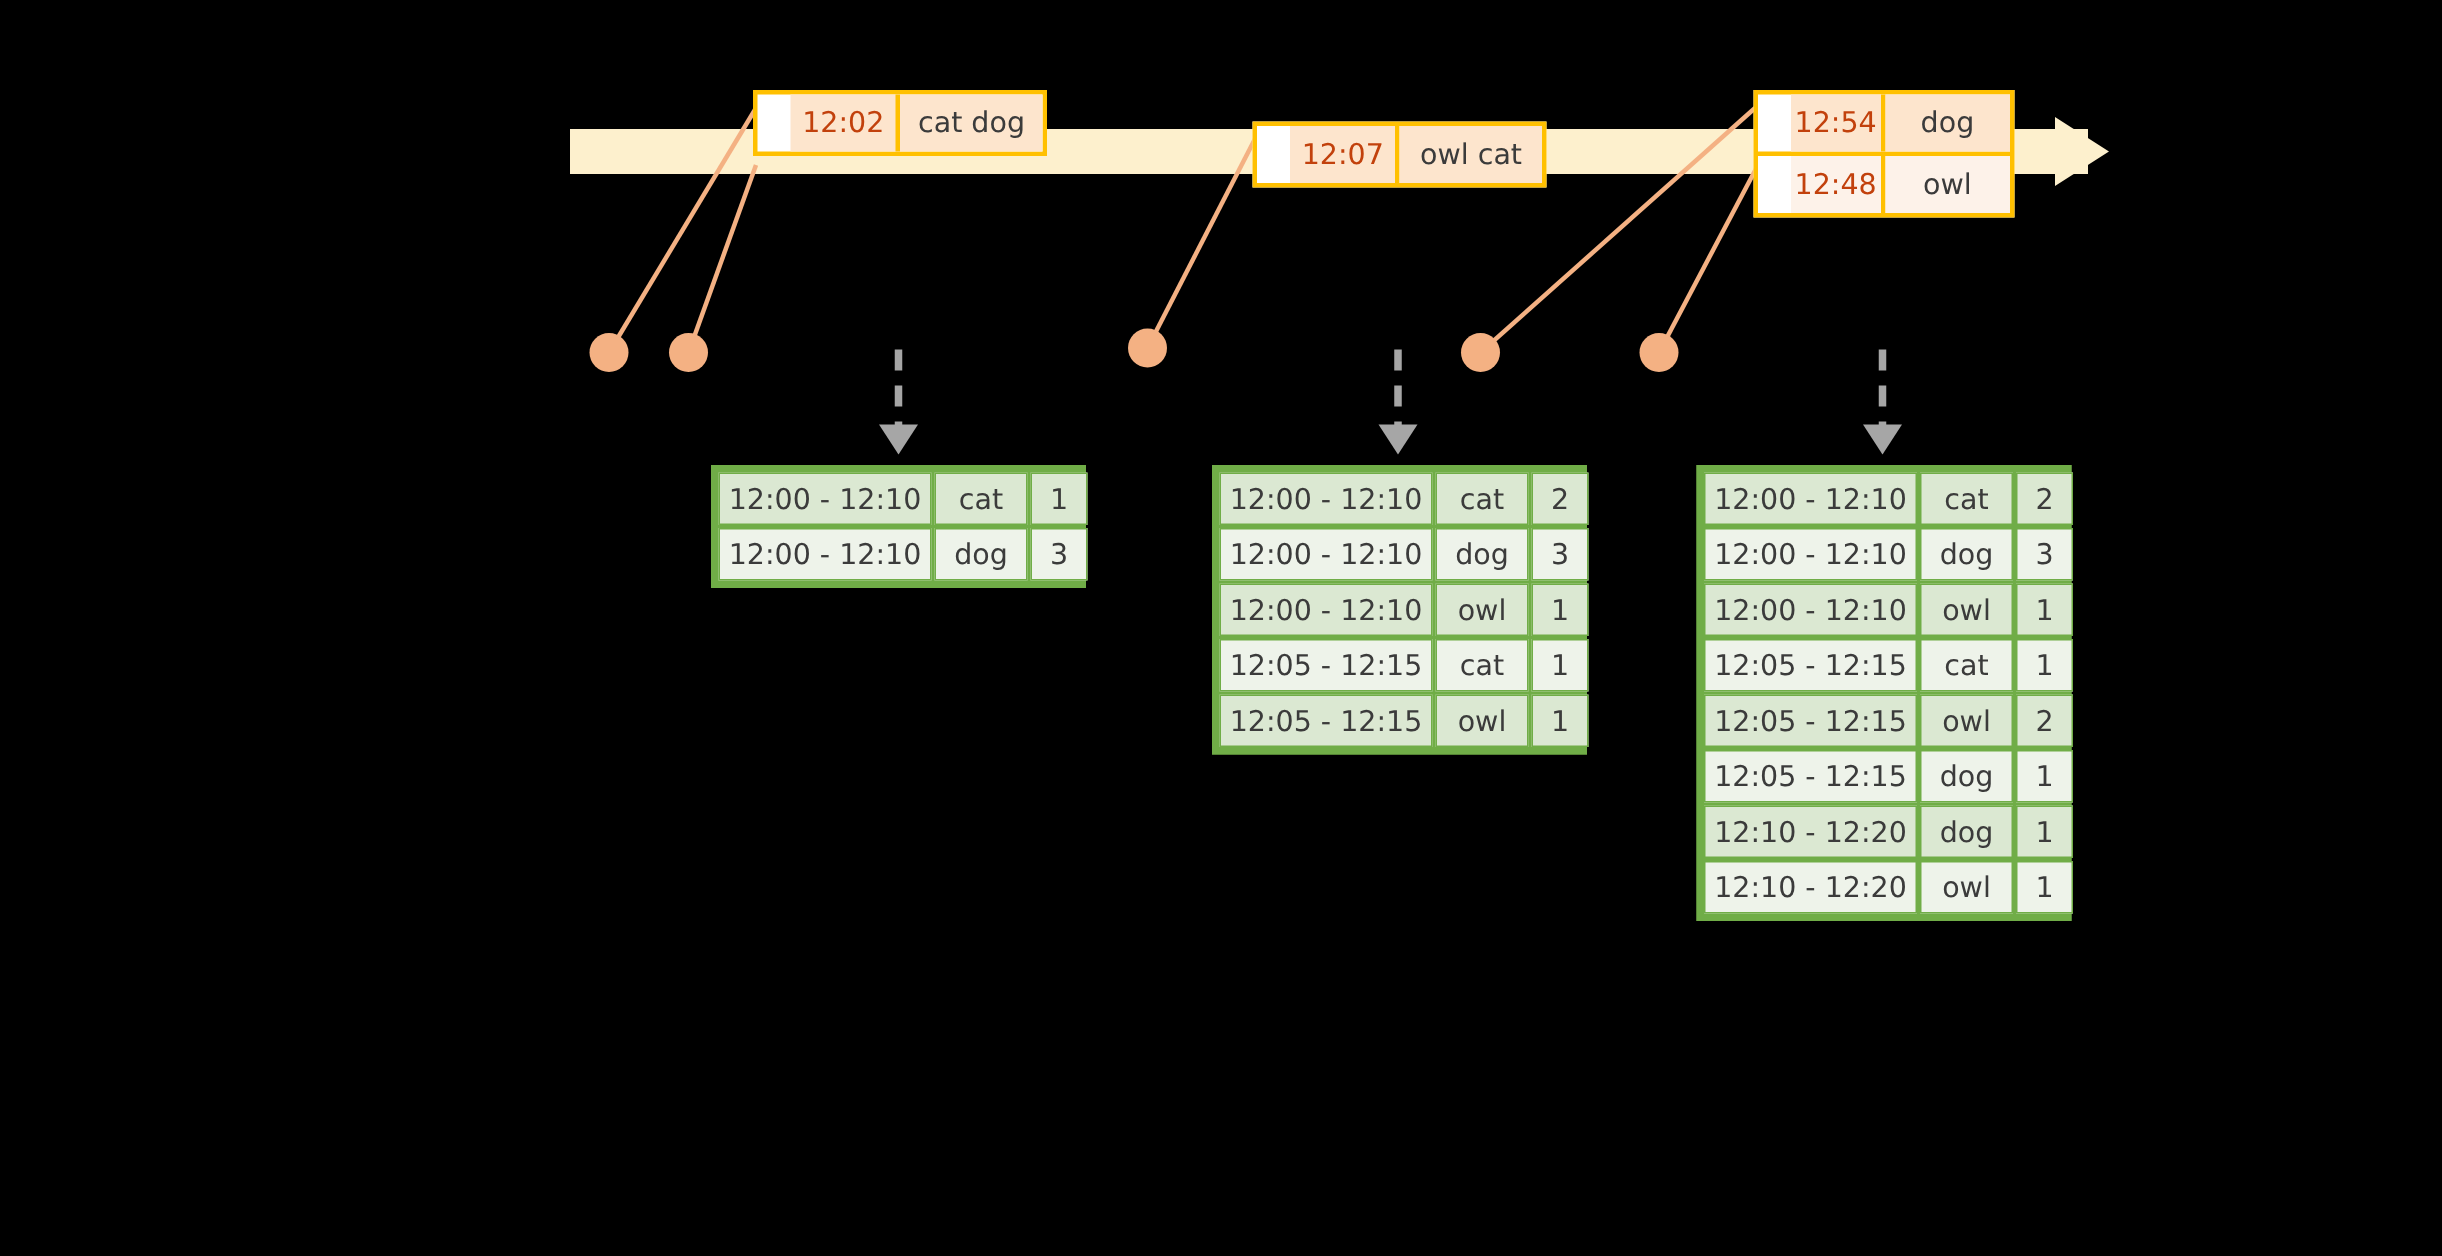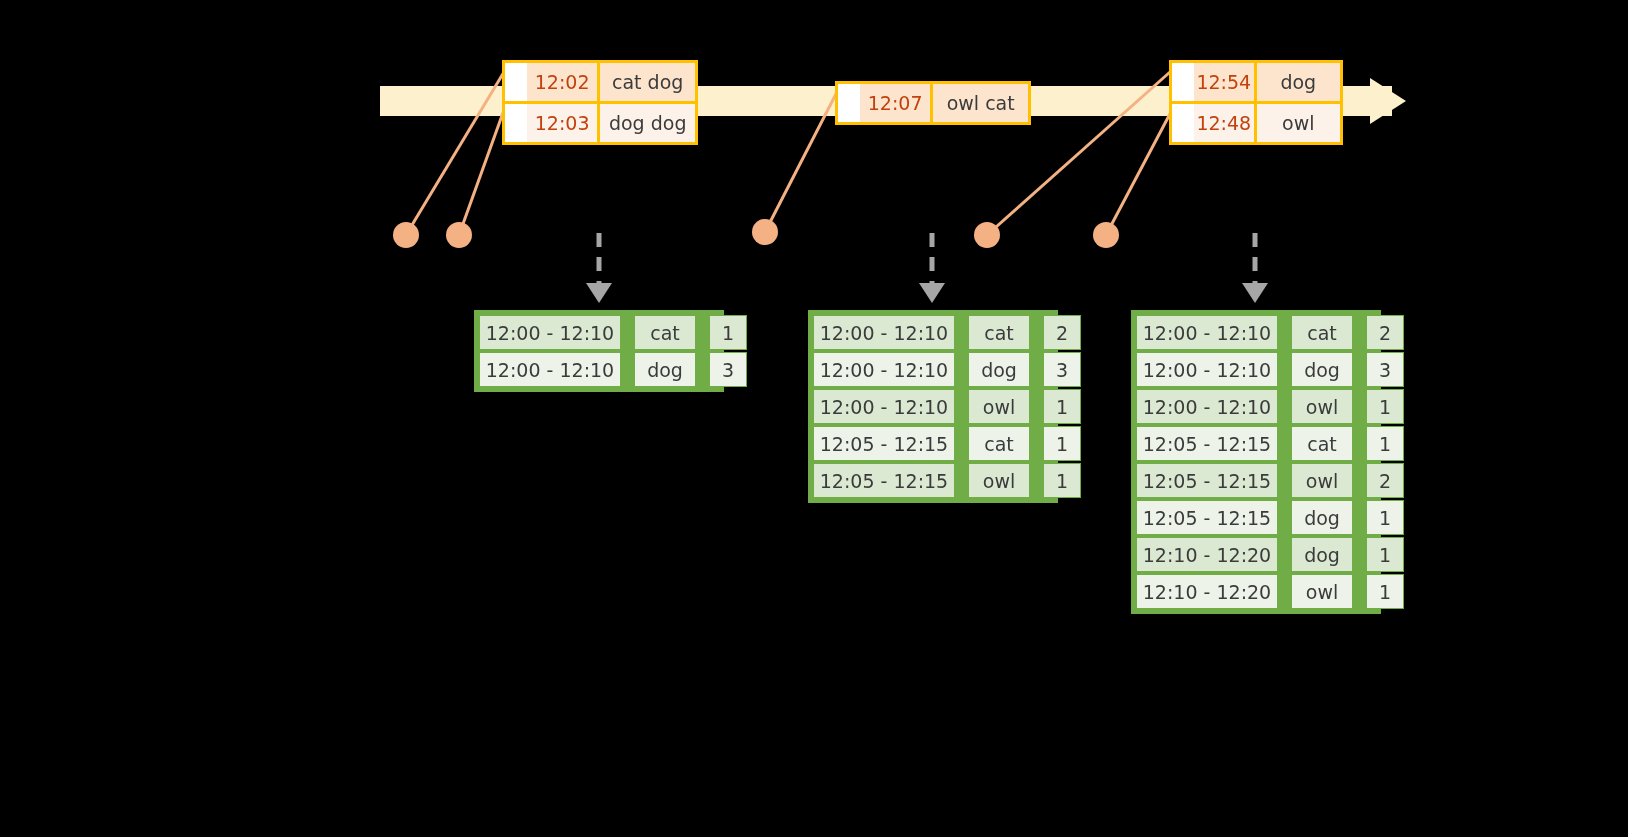--- a/index.html
+++ b/index.html
@@ -101,21 +101,20 @@
     position: absolute;
     border: 4px solid #70ad47;
     box-sizing: border-box;
     background: #70ad47;
     padding: 0;
   }
   .rt-row {
     display: flex;
     height: 37px;
     align-items: stretch;
-    gap: 11px;
   }
   .rt-cell {
     display: flex;
     align-items: center;
     justify-content: center;
     color: #3b3b3b;
     font-size: 19px;
     box-sizing: border-box;
     border: 1px solid #70ad47;
     margin: 1px;
@@ -172,24 +171,20 @@
         <line x1="1255" y1="233" x2="1255" y2="285" stroke="#a6a6a6" stroke-width="5" stroke-dasharray="14 10"></line>
         <polygon points="1242,283 1268,283 1255,303" fill="#a6a6a6"></polygon>
       </g>
   </svg>
 
   <div class="event-group" id="event-group-1">
     <div class="event-row">
       <div class="ev-time shade-dark">12:02</div>
       <div class="ev-words shade-dark">cat dog</div>
     </div>
-    <div class="event-row">
-      <div class="ev-time shade-light">12:03</div>
-      <div class="ev-words shade-light">dog dog</div>
-    </div>
   </div>
 
   <div class="event-group" id="event-group-2">
     <div class="event-row">
       <div class="ev-time shade-dark">12:07</div>
       <div class="ev-words shade-dark">owl cat</div>
     </div>
   </div>
 
   <div class="event-group" id="event-group-3">

